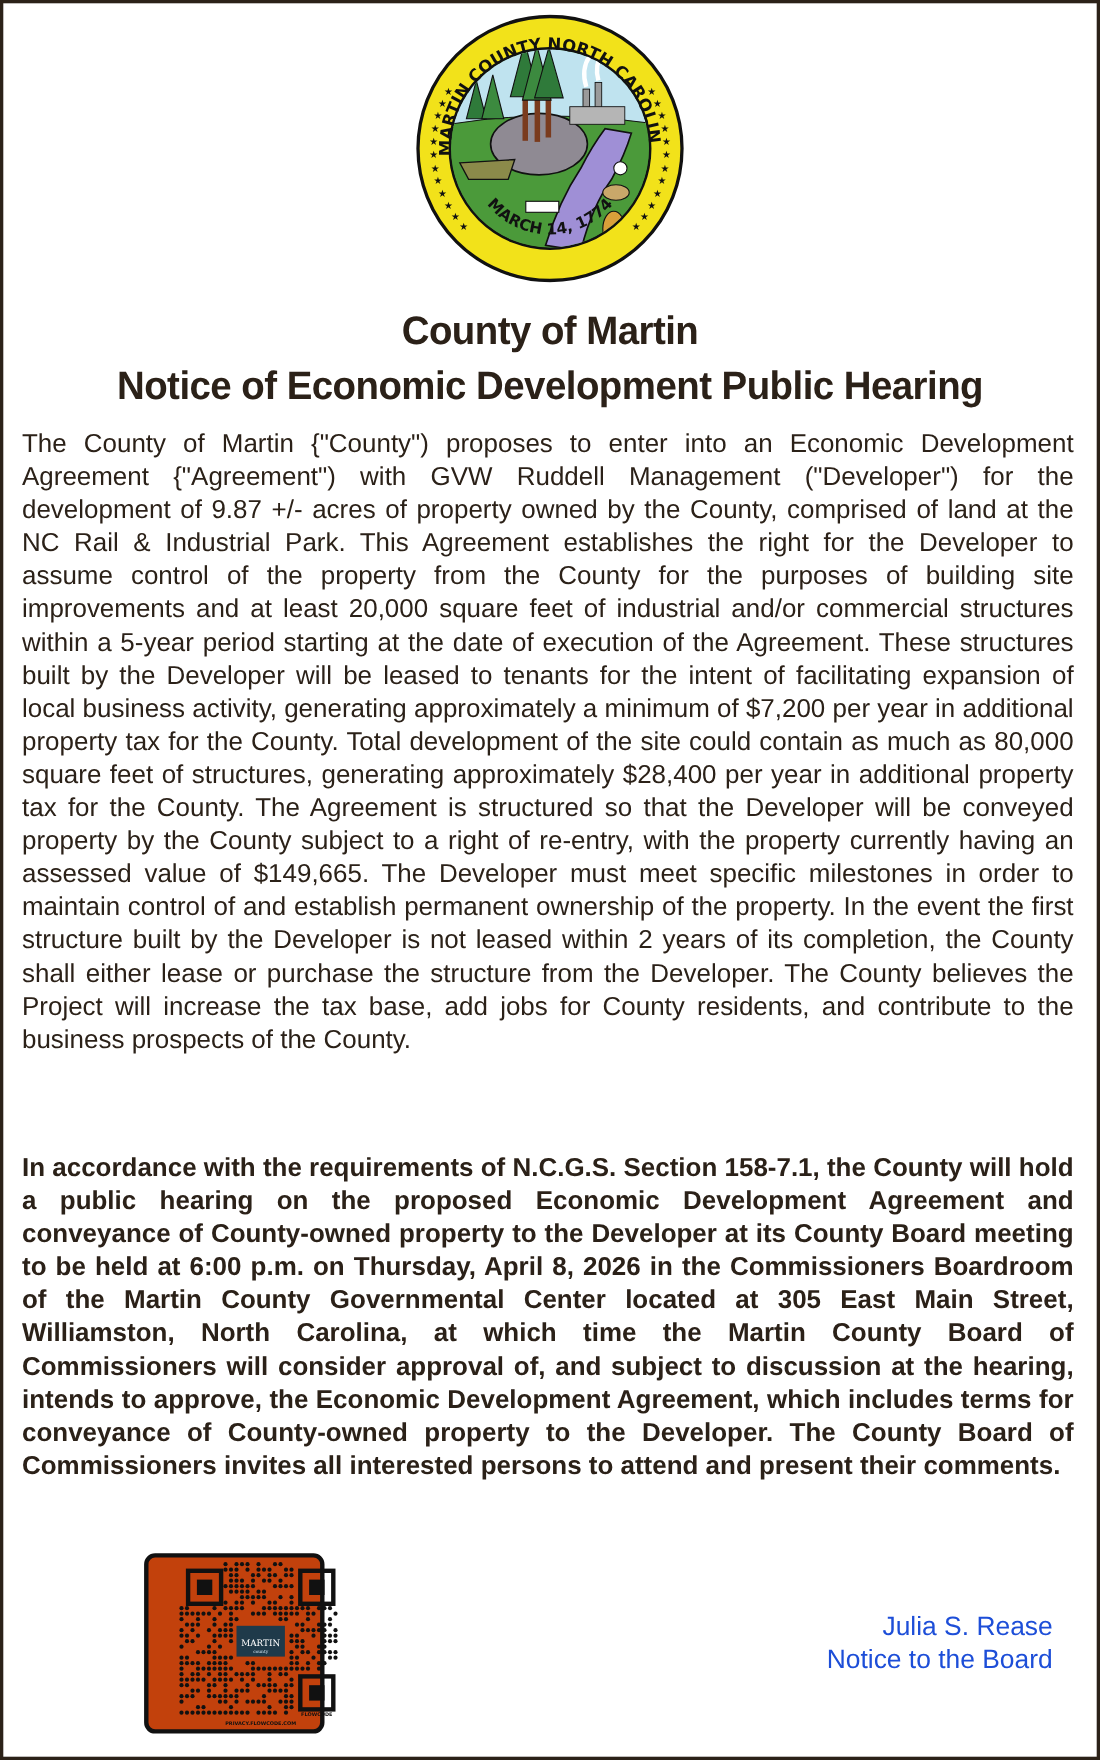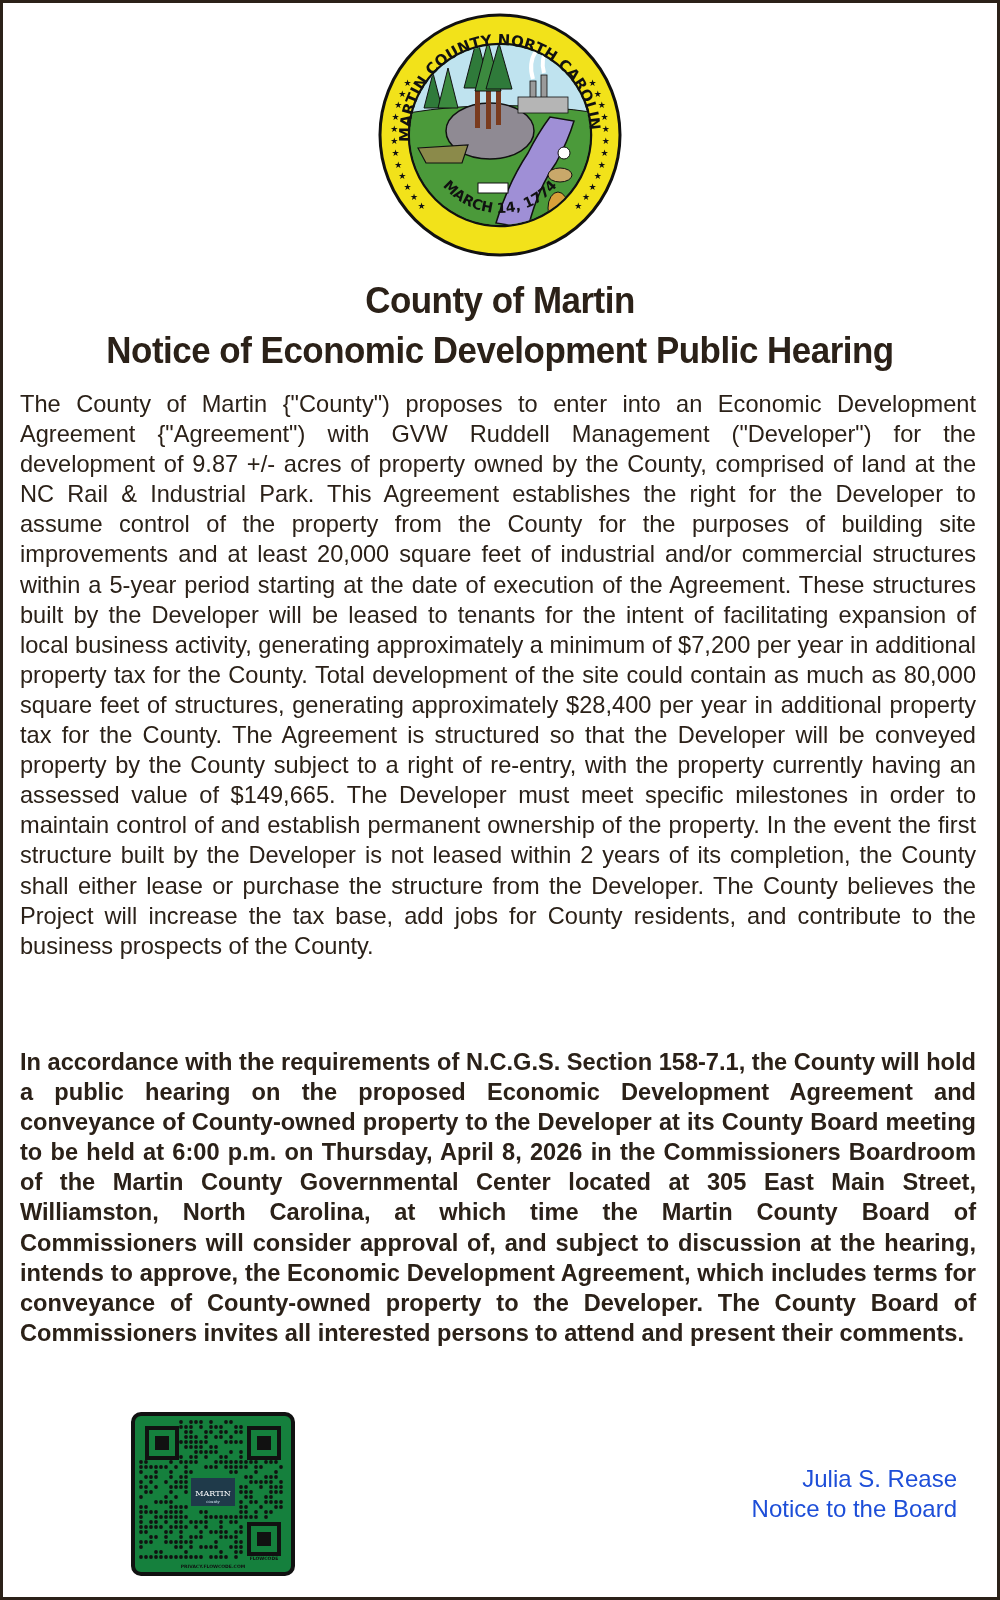--- a/index.html
+++ b/index.html
@@ -22,21 +22,21 @@
   .body-text {
     position: absolute; left: 20px; width: 956px;
     font-family: "Liberation Sans", sans-serif; font-size: 23.6px;
     line-height: 30.1px; color: #2b2118; text-align: justify;
     margin: 0;
   }
   .para1 { top: 389px; }
   .para2 { top: 1047px; font-weight: bold; }
   .qr {
     position: absolute; left: 131px; top: 1412px; width: 164px; height: 164px;
-    box-sizing: border-box; border: 4px solid #111; border-radius: 10px; background: #15803d;
+    box-sizing: border-box; border: 4px solid #111; border-radius: 10px; background: #c2410c; padding-left: 24px;
   }
   .signature {
     position: absolute; right: 43px; top: 1464px; text-align: right;
     font-family: "Liberation Sans", sans-serif; font-size: 24px; line-height: 30px;
     color: #1d4ed8;
   }
 </style>
 </head>
 <body>
 

